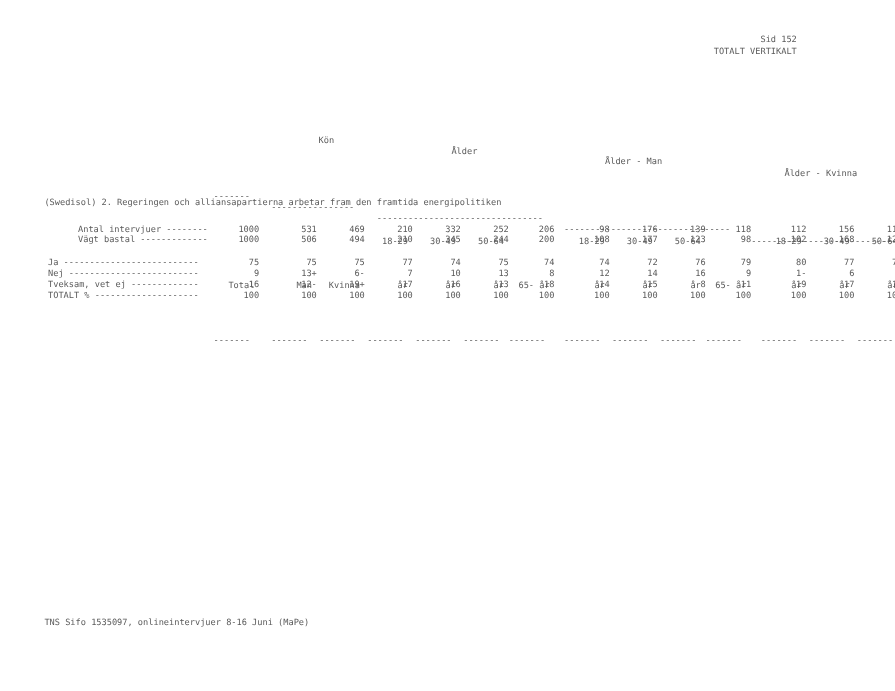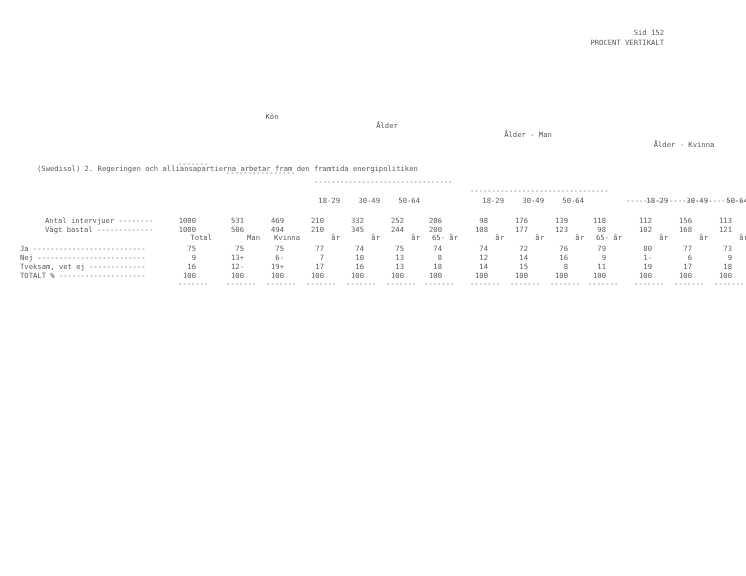--- a/index.html
+++ b/index.html
@@ -66,24 +66,23 @@
     left: 37px;
     top: 145px;
     white-space: pre;
     line-height: 9.4px;
   }
   .question div { white-space: pre; }
 
   
   .data-block {
     position: absolute;
-    left: 20px;
+    left: 40px;
     top: 186px;
     width: 700px;
-    margin-top: 30px;
   }
   .drow { position: relative; height: 9.2px; white-space: pre; }
   .rowlabel {
     position: absolute;
     left: 0;
     top: 0;
     white-space: pre;
     text-align: left;
   }
   .spacer { height: 9.2px; }
@@ -96,21 +95,21 @@
     white-space: pre;
   }
 </style>
 </head>
 <body>
 
 <div class="page">
 
   <div class="page-header">
     <div>Sid 152</div>
-    <div>PROCENT VERTIKALT</div>
+    <div>TOTALT VERTIKALT</div>
   </div>
 
   <div class="table-block">
 
     
     <div class="trow" style="height:10px;">
       <span class="cell center" id="gh0" style="left:176px; width:120px;">Kön</span>
       <span class="cell center" id="gh1" style="left:256px; width:190px;">Ålder</span>
       <span class="cell center" id="gh2" style="left:412px; width:160px;">Ålder - Man</span>
       <span class="cell center" id="gh3" style="left:568px; width:160px;">Ålder - Kvinna</span>
@@ -145,14 +144,15 @@
       </div>
     <div class="spacer"></div>
     <div id="data-rows">
         <div class="drow"><span class="rowlabel" style="left: 0px;">Ja --------------------------</span><span class="cell" style="left: 132px; width: 44px;">75</span><span class="cell" style="left: 180px; width: 44px;">75</span><span class="cell" style="left: 220px; width: 44px;">75</span><span class="cell" style="left: 260px; width: 44px;">77</span><span class="cell" style="left: 300px; width: 44px;">74</span><span class="cell" style="left: 340px; width: 44px;">75</span><span class="cell" style="left: 378px; width: 44px;">74</span><span class="cell" style="left: 424px; width: 44px;">74</span><span class="cell" style="left: 464px; width: 44px;">72</span><span class="cell" style="left: 504px; width: 44px;">76</span><span class="cell" style="left: 542px; width: 44px;">79</span><span class="cell" style="left: 588px; width: 44px;">80</span><span class="cell" style="left: 628px; width: 44px;">77</span><span class="cell" style="left: 668px; width: 44px;">73</span><span class="cell" style="left: 706px; width: 44px;">69</span></div>
         <div class="drow"><span class="rowlabel" style="left: 0px;">Nej -------------------------</span><span class="cell" style="left: 132px; width: 44px;">9</span><span class="cell" style="left: 180px; width: 44px;">13+</span><span class="cell" style="left: 220px; width: 44px;">6-</span><span class="cell" style="left: 260px; width: 44px;">7</span><span class="cell" style="left: 300px; width: 44px;">10</span><span class="cell" style="left: 340px; width: 44px;">13</span><span class="cell" style="left: 378px; width: 44px;">8</span><span class="cell" style="left: 424px; width: 44px;">12</span><span class="cell" style="left: 464px; width: 44px;">14</span><span class="cell" style="left: 504px; width: 44px;">16</span><span class="cell" style="left: 542px; width: 44px;">9</span><span class="cell" style="left: 588px; width: 44px;">1-</span><span class="cell" style="left: 628px; width: 44px;">6</span><span class="cell" style="left: 668px; width: 44px;">9</span><span class="cell" style="left: 706px; width: 44px;">6</span></div>
         <div class="drow"><span class="rowlabel" style="left: 0px;">Tveksam, vet ej -------------</span><span class="cell" style="left: 132px; width: 44px;">16</span><span class="cell" style="left: 180px; width: 44px;">12-</span><span class="cell" style="left: 220px; width: 44px;">19+</span><span class="cell" style="left: 260px; width: 44px;">17</span><span class="cell" style="left: 300px; width: 44px;">16</span><span class="cell" style="left: 340px; width: 44px;">13</span><span class="cell" style="left: 378px; width: 44px;">18</span><span class="cell" style="left: 424px; width: 44px;">14</span><span class="cell" style="left: 464px; width: 44px;">15</span><span class="cell" style="left: 504px; width: 44px;">8</span><span class="cell" style="left: 542px; width: 44px;">11</span><span class="cell" style="left: 588px; width: 44px;">19</span><span class="cell" style="left: 628px; width: 44px;">17</span><span class="cell" style="left: 668px; width: 44px;">18</span><span class="cell" style="left: 706px; width: 44px;">24</span></div>
         <div class="drow"><span class="rowlabel" style="left: 0px;">TOTALT % --------------------</span><span class="cell" style="left: 132px; width: 44px;">100</span><span class="cell" style="left: 180px; width: 44px;">100</span><span class="cell" style="left: 220px; width: 44px;">100</span><span class="cell" style="left: 260px; width: 44px;">100</span><span class="cell" style="left: 300px; width: 44px;">100</span><span class="cell" style="left: 340px; width: 44px;">100</span><span class="cell" style="left: 378px; width: 44px;">100</span><span class="cell" style="left: 424px; width: 44px;">100</span><span class="cell" style="left: 464px; width: 44px;">100</span><span class="cell" style="left: 504px; width: 44px;">100</span><span class="cell" style="left: 542px; width: 44px;">100</span><span class="cell" style="left: 588px; width: 44px;">100</span><span class="cell" style="left: 628px; width: 44px;">100</span><span class="cell" style="left: 668px; width: 44px;">100</span><span class="cell" style="left: 706px; width: 44px;">100</span></div>
       </div>
   </div>
 
+  <div class="footer">TNS Sifo 1535097, onlineintervjuer 8-16 Juni (MaPe)</div>
 
 </div>
 
 </body></html>

